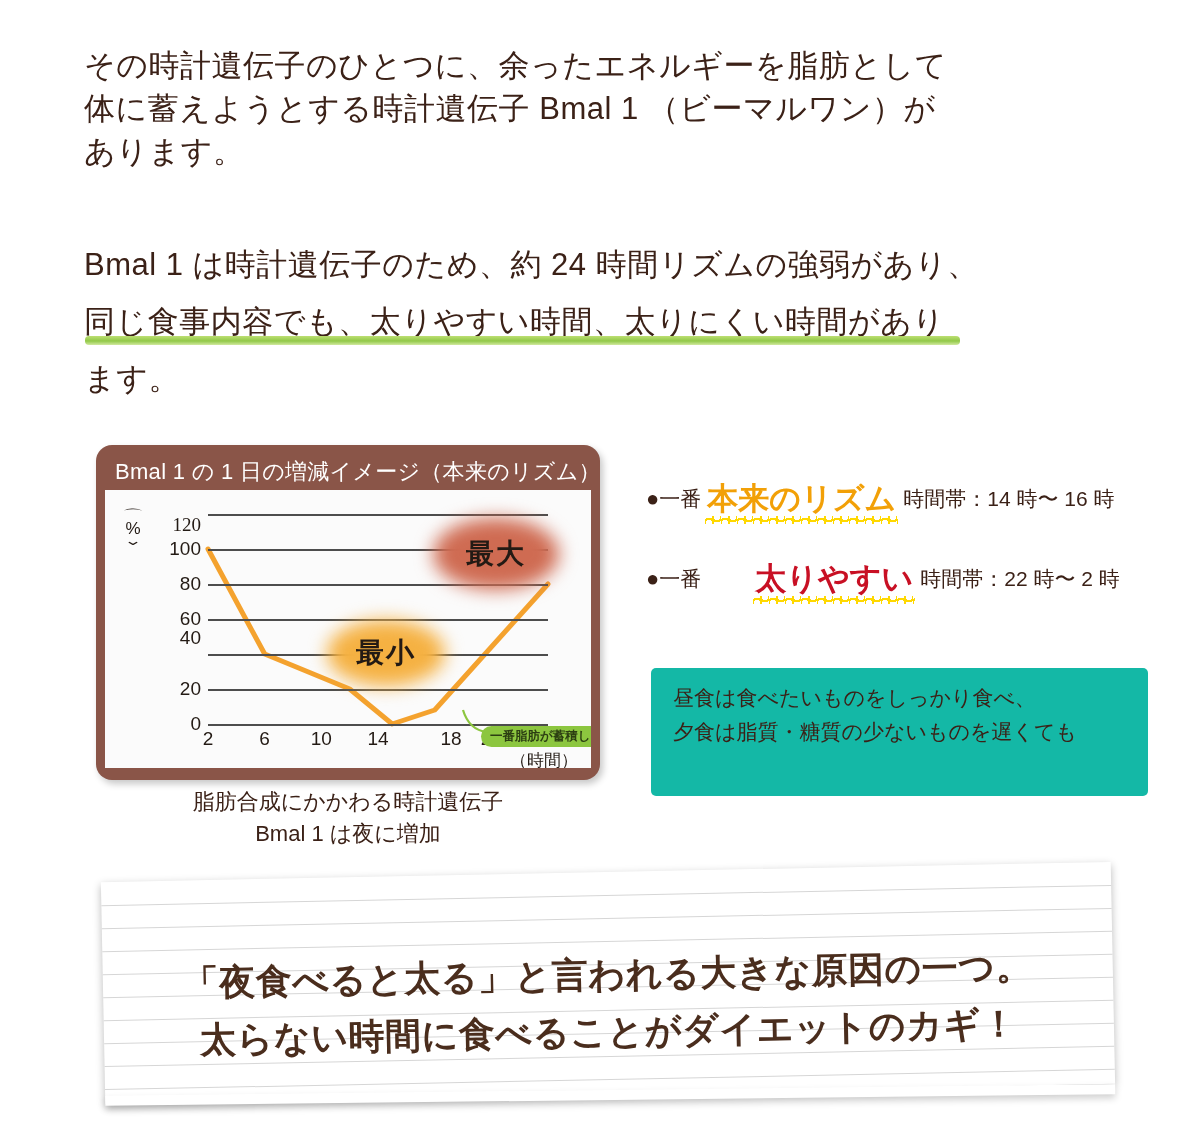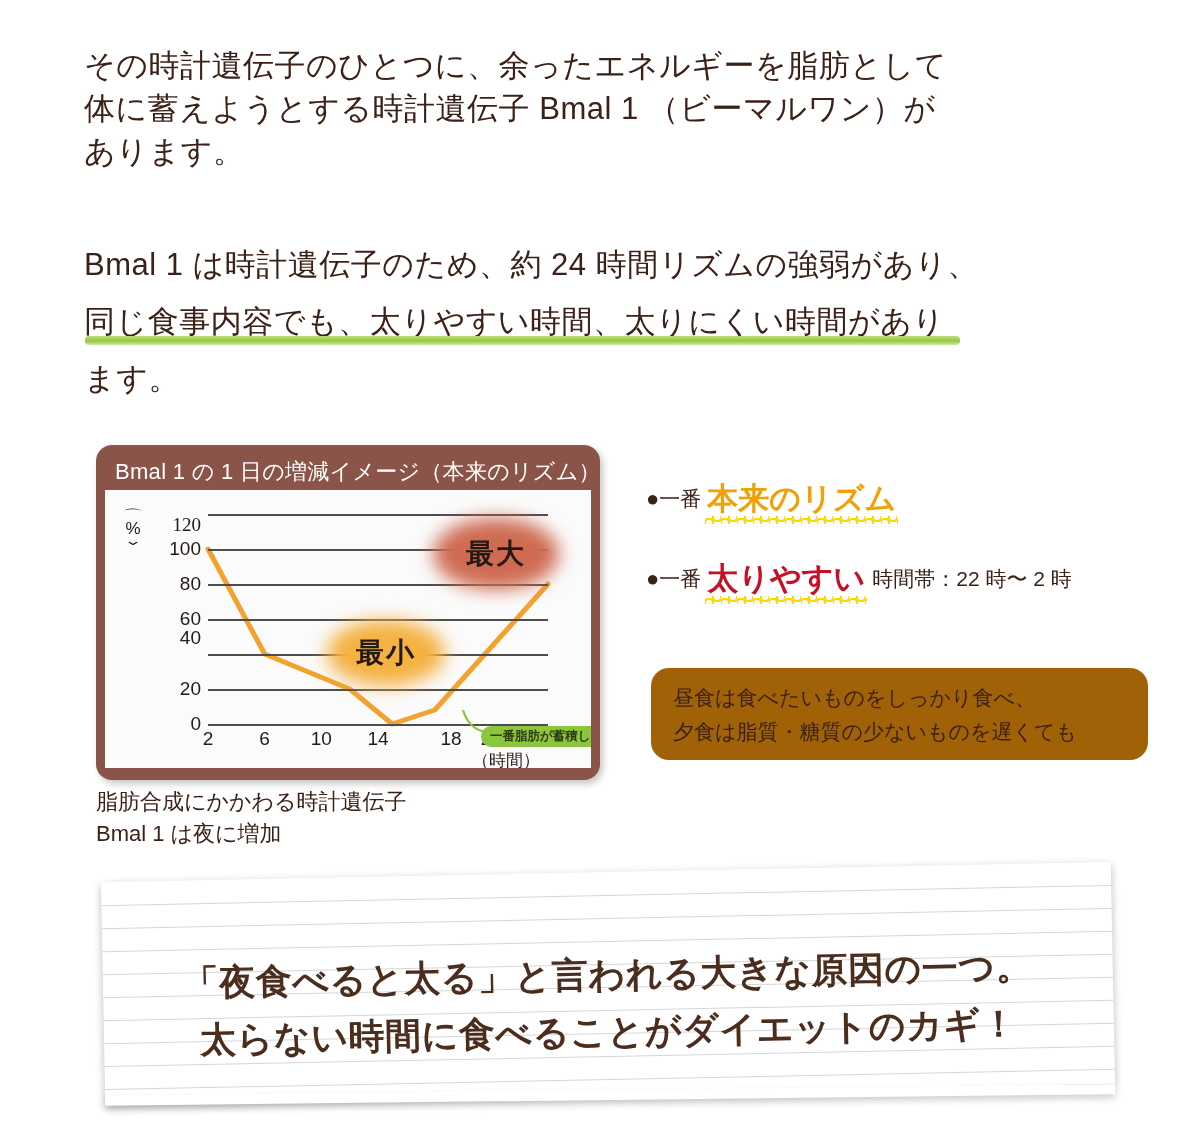--- a/index.html
+++ b/index.html
@@ -97,21 +97,21 @@
     height: 1.6px; background: #4d4d4d;
   }
   .series-svg { position: absolute; left: 0; top: 0; overflow: visible; }
 
   .xlabels { position: absolute; left: 103px; top: 238px; width: 340px; height: 24px; }
   .xlabel {
     position: absolute; font-size: 19px; color: #231a14;
     transform: translateX(-50%); line-height: 22px;
   }
   .xunit {
-    position: absolute; left: 367px; top: 259px;
+    position: absolute; left: 405px; top: 259px;
     font-size: 17px; color: #231a14; white-space: nowrap;
   }
 
   .blob {
     position: absolute;
     display: flex; align-items: center; justify-content: center;
     font-size: 28px; font-weight: bold; color: #231a14;
     letter-spacing: 2px;
   }
   .blob .halo {
@@ -137,20 +137,21 @@
     border-radius: 11px;
     white-space: nowrap;
     font-weight: bold;
   }
   .leader { position: absolute; left: 356px; top: 218px; }
 
   .chart-caption {
     position: absolute;
     left: 96px; top: 786px;
     width: 504px;
+    text-align: center;
     font-size: 22px;
     line-height: 32px;
     color: #3b2117;
   }
 
   
   .bullet {
     position: absolute;
     left: 646px;
     display: flex;
@@ -159,38 +160,38 @@
   }
   .bullet-1 { top: 482px; }
   .bullet-2 { top: 562px; }
   .b-dot { font-size: 22px; color: #3b2117; line-height: 34px; }
   .b-pre { font-size: 21px; color: #3b2117; line-height: 34px; margin-right: 4px; }
   .b-emph {
     font-size: 31px; font-weight: bold; line-height: 34px;
     position: relative; padding: 0 2px;
   }
   .b-emph.orange { color: #f2a007; }
-  .b-emph.red { color: #c81024; }
+  .b-emph.red { color: #c81024; margin-left: 48px; }
   .b-emph .wave {
     position: absolute; left: 0; right: 0; bottom: -8px; height: 8px;
     background-image:
       radial-gradient(circle at 4px 7px, transparent 3.2px, #ffd800 3.2px, #ffd800 5.2px, transparent 5.4px),
       radial-gradient(circle at 12px 1px, transparent 3.2px, #ffd800 3.2px, #ffd800 5.2px, transparent 5.4px);
     background-size: 16px 8px;
     background-repeat: repeat-x;
   }
   .b-post { font-size: 21px; color: #3b2117; line-height: 34px; margin-left: 5px; }
 
   
   .pink-note {
     position: absolute;
     left: 651px; top: 668px;
-    width: 497px; height: 92px;
-    background: #a16207;
-    border-radius: 18px;
+    width: 497px; height: 128px;
+    background: #14b8a6;
+    border-radius: 5px;
     padding: 13px 22px;
   }
   .pink-note p {
     font-size: 21px;
     line-height: 34px;
     color: #3b2117;
   }
 
   
   .paper-wrap { position: absolute; left: 0; top: 858px; width: 1200px; height: 278px; }
@@ -312,20 +313,21 @@
   <div>Bmal 1 は夜に増加</div>
 </div>
 
 <div class="bullet bullet-1">
   <span class="b-dot">●</span>
   <span class="b-pre">一番</span>
   <span class="b-emph orange">
     <span>本来のリズム</span>
     <span class="wave"></span>
   </span>
+  <span class="b-post">時間帯：14 時〜 16 時</span>
 </div>
 
 <div class="bullet bullet-2">
   <span class="b-dot">●</span>
   <span class="b-pre">一番</span>
   <span class="b-emph red">
     <span>太りやすい</span>
     <span class="wave"></span>
   </span>
   <span class="b-post">時間帯：22 時〜 2 時</span>

